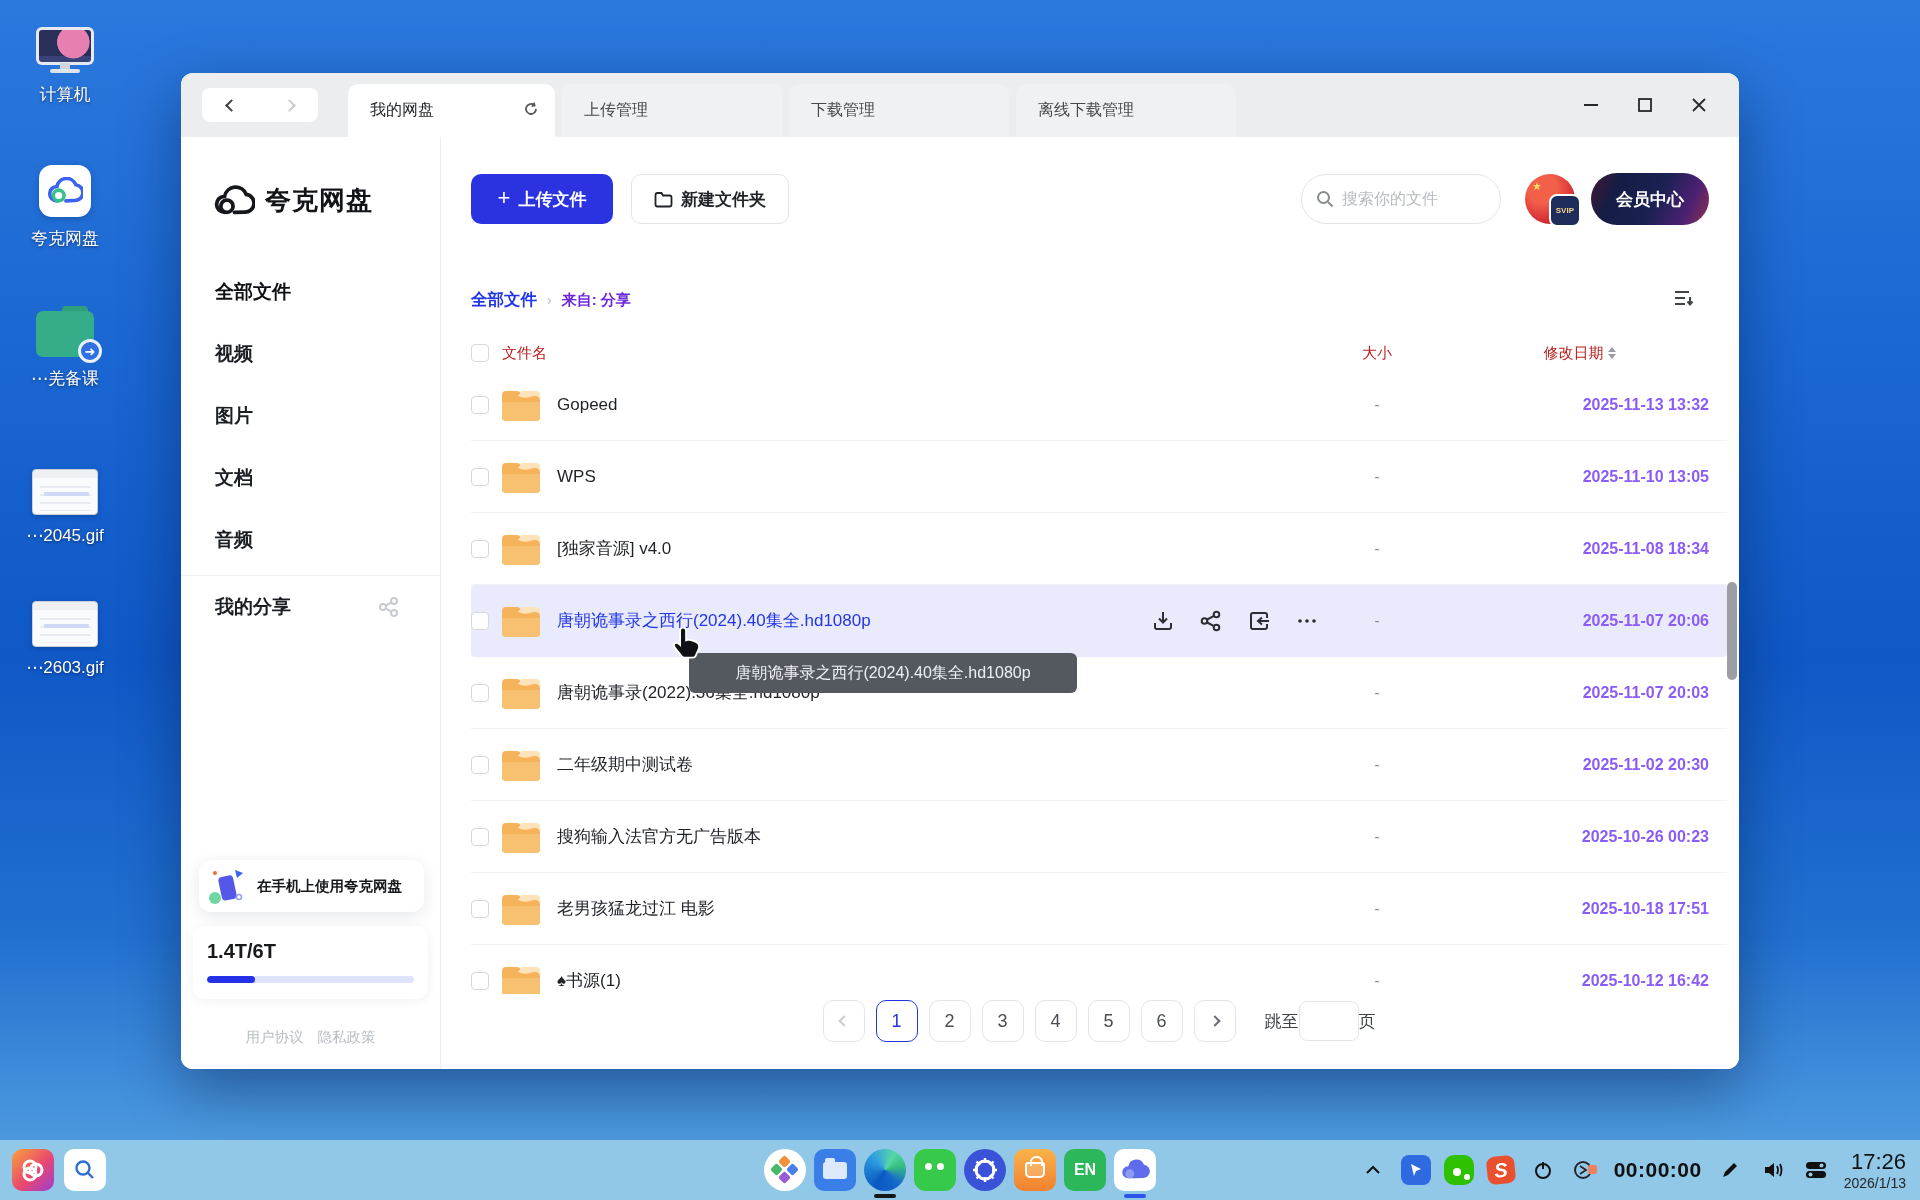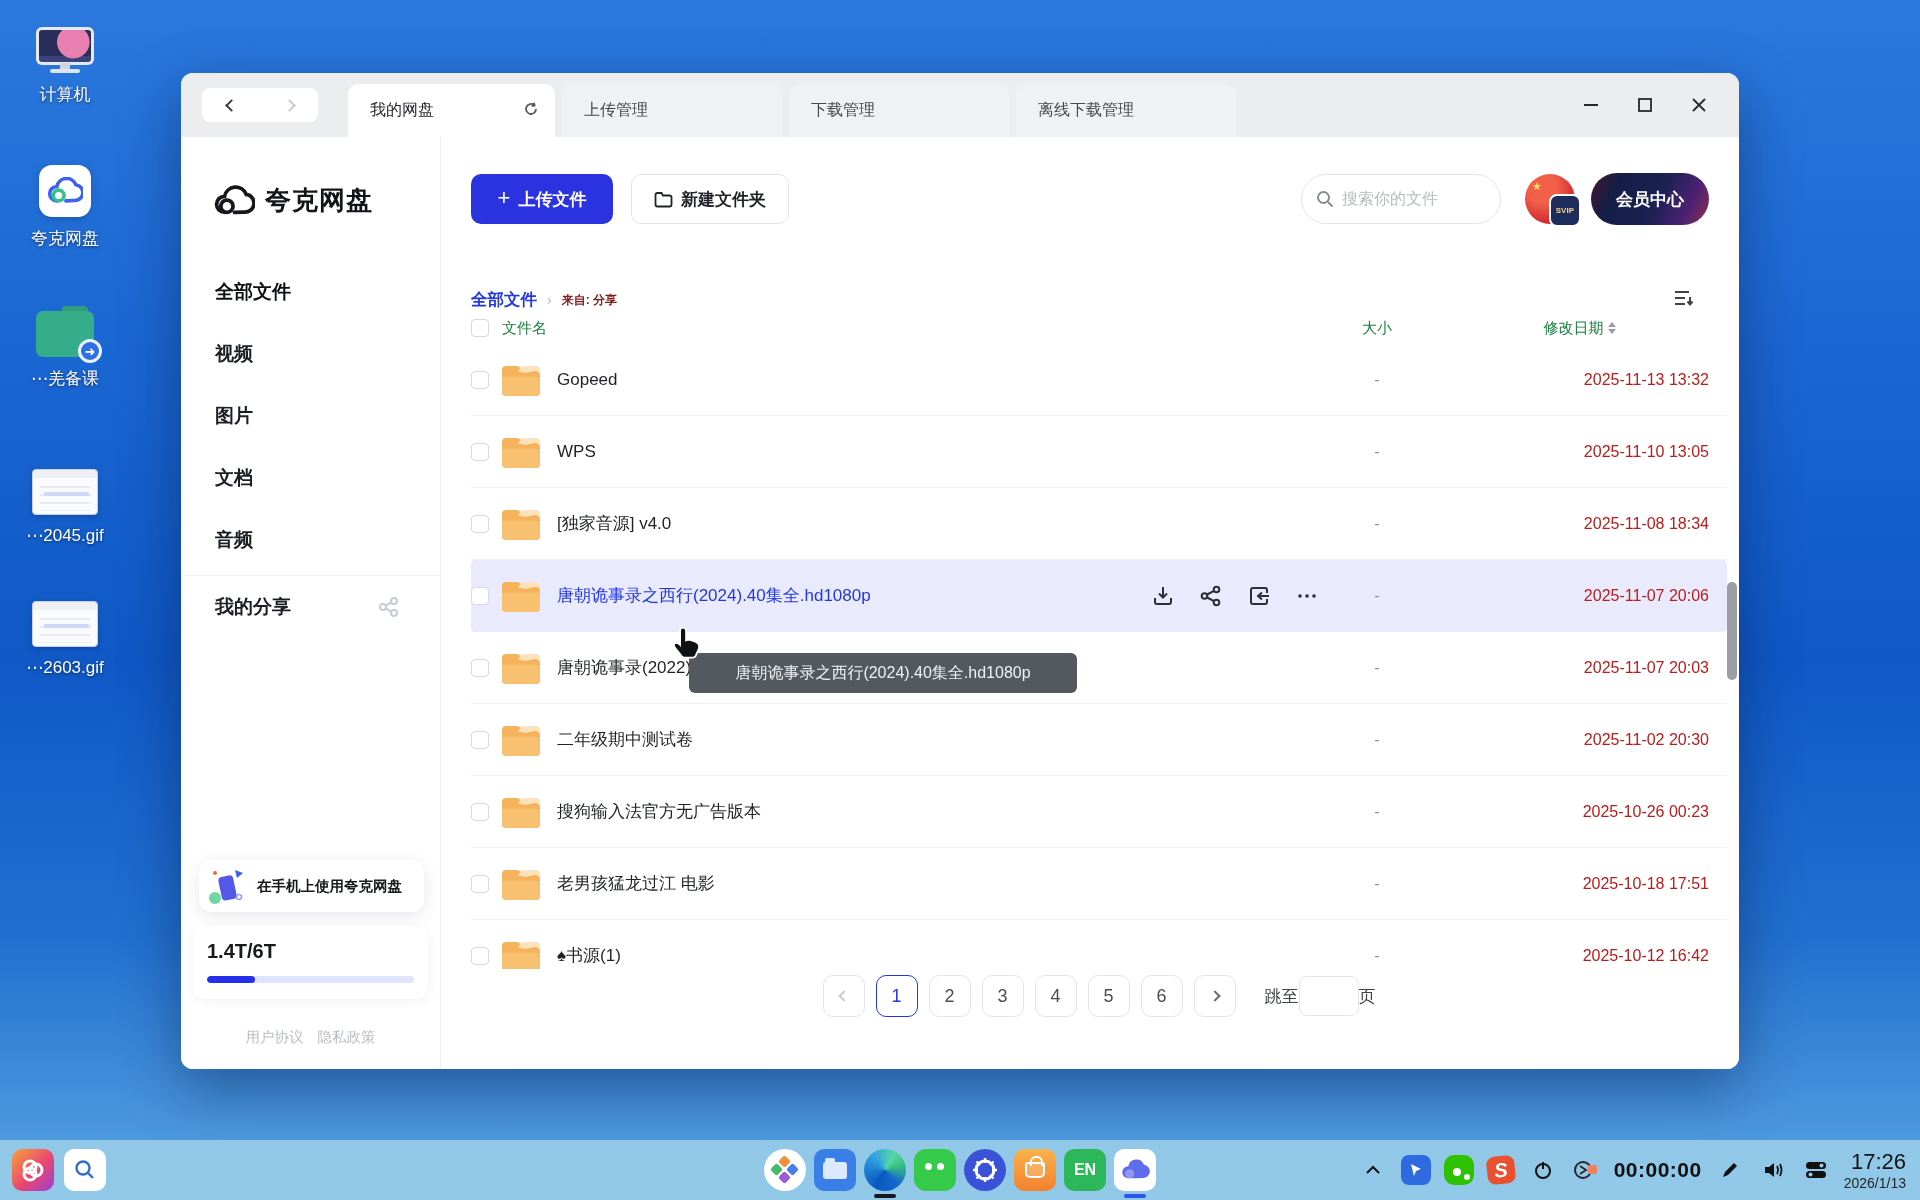--- a/index.html
+++ b/index.html
@@ -79,42 +79,42 @@
             background:radial-gradient(circle at 35% 30%, #f2604a 0 30%, #cf2430 75%); }
   .avatar .star { position:absolute; left:7px; top:6px; color:#ffd85e; font-size:11px; }
   .svip { position:absolute; right:-6px; bottom:-3px; background:#1d2c5a; color:#f6d68b; font-size:8px; font-weight:700;
           padding:10px 5px; border-radius:8px; border:2px solid #fff; }
   .btn-vip { margin-left:16px; width:118px; height:52px; border-radius:26px; color:#fff; font-size:17px; font-weight:700;
              display:flex; align-items:center; justify-content:center; cursor:pointer;
              background:linear-gradient(115deg,#471732 0%,#141d45 22%,#1b2152 55%,#4b2173 80%,#93304f 100%); }
   .crumbs { margin-top:63px; display:flex; align-items:center; margin-right:18px; }
   .crumb-root { color:#2336e5; font-size:16.5px; font-weight:700; cursor:pointer; }
   .crumb-sep { margin:0 10px; color:#b7bac0; font-size:14px; }
-  .crumb-cur { color:#7f1d1d; font-size:12px; font-weight:700; }
+  .crumb-cur { color:#6d28d9; font-size:15px; font-weight:700; }
   .crumb-sp { flex:1; }
   .view-ico { cursor:pointer; margin-right:14px; }
   
-  .thead { display:grid; grid-template-columns:30px 56px 1fr 110px 295px; align-items:center; height:32px; color:#15803d; font-size:15px; }
+  .thead { margin-top:25px; display:grid; grid-template-columns:30px 56px 1fr 110px 295px; align-items:center; height:32px; color:#b91c1c; font-size:15px; }
   .thead .h-name { grid-column:2/4; padding-left:1px; }
   .thead .h-size { text-align:center; }
   .thead .h-date { text-align:center; display:flex; align-items:center; justify-content:center; gap:4px; }
   .cb { width:18px; height:18px; border:1.5px solid #d5d8dc; border-radius:4px; background:#fff; display:inline-block; cursor:pointer; }
   .sort { display:inline-flex; flex-direction:column; gap:2px; }
   .sort i { width:0; height:0; border-left:4px solid transparent; border-right:4px solid transparent; }
   .sort .up { border-bottom:5px solid #9a9da3; }
   .sort .dn { border-top:5px solid #9a9da3; }
   .rows { height:625px; overflow:hidden; }
   .row { display:grid; grid-template-columns:30px 56px 1fr 110px 295px; align-items:center; height:72px;
          border-bottom:1px solid #f2f2f5; position:relative; cursor:pointer; }
   .row.hl { background:#e9ebfc; border-bottom-color:transparent; border-radius:4px; }
   .fico { width:40px; height:34px; }
   .fname { font-size:17px; color:#1f2227; white-space:nowrap; overflow:hidden; }
   .row.hl .fname { color:#2336e5; }
   .fsize { text-align:center; color:#83868c; font-size:15px; }
-  .fdate { text-align:right; padding-right:18px; color:#b91c1c; font-size:16px; }
+  .fdate { text-align:right; padding-right:18px; color:#8b5cf6; font-size:16px;font-weight:bold; }
   .acts { position:absolute; left:680px; top:0; height:100%; display:none; align-items:center; gap:24px; }
   .row.hl .acts { display:flex; }
   .acts .abtn { cursor:pointer; display:flex; color:#2b2e33; }
   .tooltip { position:absolute; left:248px; top:516px; width:388px; height:40px; background:#54585f; border-radius:6px;
              color:#eef0f2; font-size:16px; display:flex; align-items:center; justify-content:center; white-space:nowrap; z-index:5; }
   .cursor { position:absolute; left:231px; top:489px; z-index:6; pointer-events:none; }
   
   .pager { margin-top:6px; display:flex; align-items:center; justify-content:center; gap:11px; }
   .pbtn { width:42px; height:42px; border:1px solid #e3e5e9; border-radius:10px; background:#fff; display:flex; align-items:center; justify-content:center;
           font-size:18px; color:#4a4d52; cursor:pointer; }

